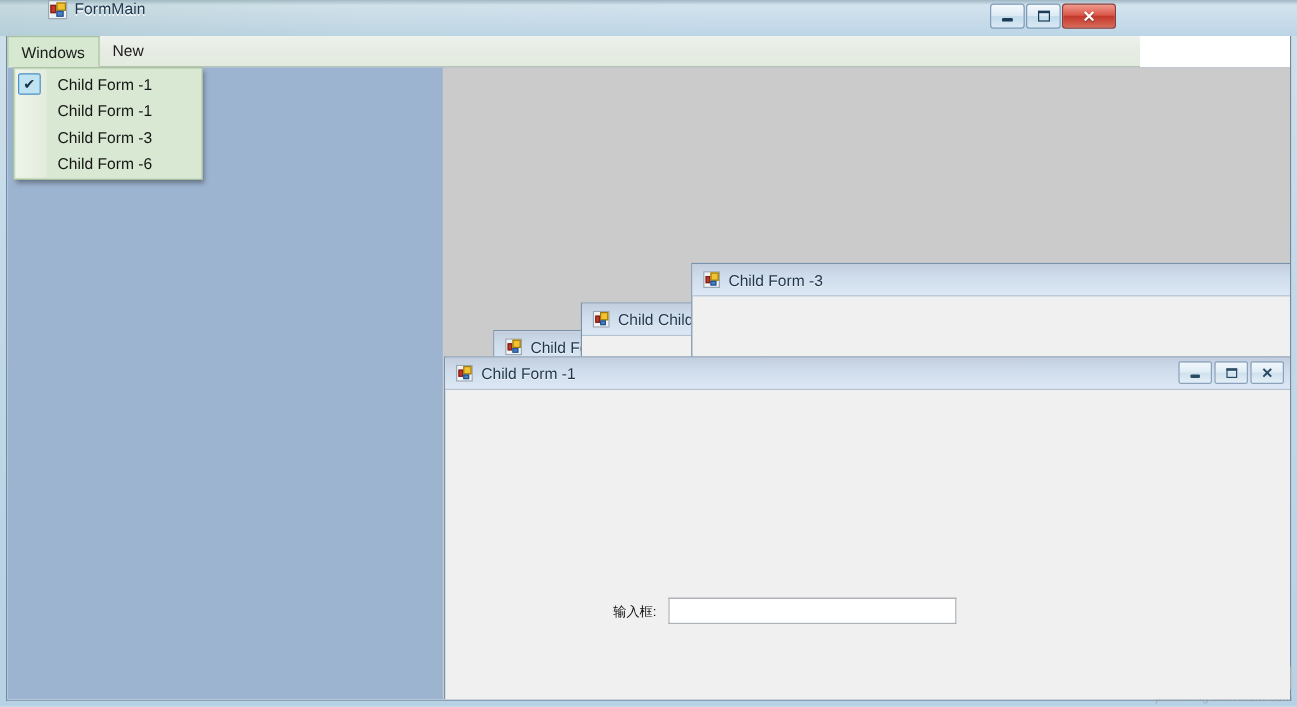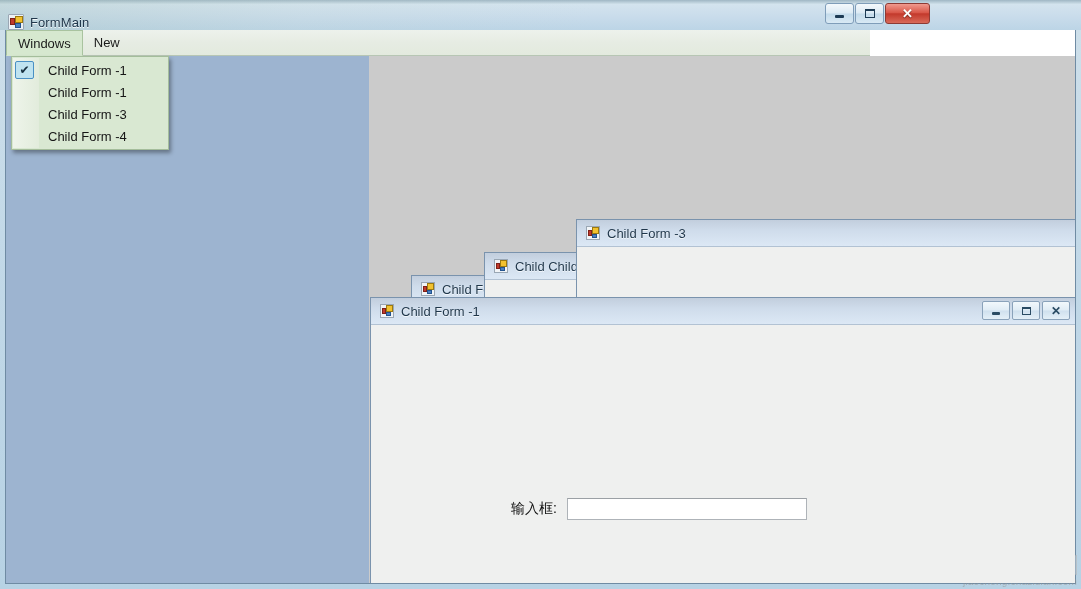--- a/index.html
+++ b/index.html
@@ -31,21 +31,21 @@
   
   #glass-wash{
     position:absolute; left:0; top:0; width:1081px; height:30px;
     background: linear-gradient(100deg, rgba(160,190,180,.28) 0%, rgba(190,210,200,.12) 28%, rgba(255,255,255,0) 55%);
     pointer-events:none;
   }
 
   
   #titlebar {
     position: absolute; left:0; top:0; width:934px; height:30px;
-    display:flex; align-items:flex-end;
+    display:flex; align-items:flex-start;padding-left:32px;
   }
   #app-icon {
     width:16px; height:16px; margin-left:8px; margin-right:6px;
     position:relative; flex:none;
     background:#eef2f6; border:1px solid #9aa7b4; border-radius:1px;
   }
   #app-icon i { position:absolute; display:block; }
   #app-icon .sq-red   { left:1px;  top:3px;  width:5px; height:7px; background:#c0392b; border:1px solid #7e2018;}
   #app-icon .sq-yel   { left:6px;  top:1px;  width:8px; height:7px; background:#f2c230; border:1px solid #9c7a10;}
   #app-icon .sq-blue  { left:6px;  top:8px;  width:6px; height:5px; background:#4a7fc1; border:1px solid #23548f;}
@@ -81,21 +81,21 @@
     position:absolute; left:5px; top:30px;
     width:1071px; height:554px;
     border:1px solid #6f8ba3;
     border-top:none;
     background:#ffffff;
     overflow:hidden;
   }
 
   
   #menustrip {
-    position:absolute; left:0; top:0; width:864px; height:26px;
+    position:absolute; left:0; top:0; width:944px; height:26px;
     background: linear-gradient(180deg,#edf2ec 0%,#e6ece3 50%,#e3eade 100%);
     border-bottom:1px solid #b7c6b4;
     display:flex; align-items:stretch;
   }
   .menu-item {
     padding:0 11px; display:flex; align-items:center;
     font-size:13px; color:#1b1b1b;
   }
   .menu-item.open {
     background:#d6e8cf;
@@ -177,21 +177,21 @@
   }
   .cbtn .min-glyph{ width:8px; height:3px; background:#2a4b63; margin-top:5px;}
   .cbtn .max-glyph{ width:9px; height:8px; border:1px solid #2a4b63;}
   .cbtn .max-glyph::before{content:""; position:absolute; left:-1px; top:-1px; width:9px; height:2px; background:#2a4b63;}
   .cbtn .x-glyph{ font-size:12px; color:#2a4b63; line-height:1; font-weight:bold;}
 
   
   .field-row {
     position:absolute; display:flex; align-items:center;
   }
-  .field-label { font-size:14px; color:#101010; margin-right:10px; }
+  .field-label { font-size:11px; color:#101010; margin-right:10px; }
   .field-input {
     width:240px; height:22px;
     background:#ffffff;
     border:1px solid #aeb3b8;
     border-top-color:#9ba0a5;
     outline:none; font-size:13px; padding:0 4px;
     font-family:"Liberation Sans", sans-serif;
   }
 
   
@@ -322,21 +322,21 @@
         <span class="dd-check">✔</span>
         <span>Child Form -1</span>
       </div>
       <div class="dd-item">
         <span>Child Form -1</span>
       </div>
       <div class="dd-item">
         <span>Child Form -3</span>
       </div>
       <div class="dd-item">
-        <span>Child Form -4</span>
+        <span>Child Form -6</span>
       </div>
     </div>
 
   </div>
 
   <div id="watermark">
     <div id="wm-row">
       <span id="wm-a">查字典</span>
       <span id="wm-b">教程网</span>
     </div>

